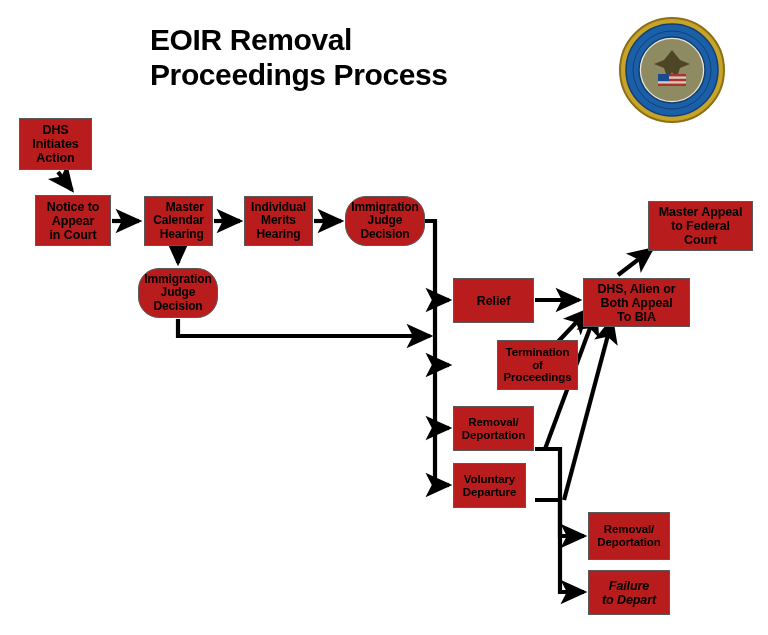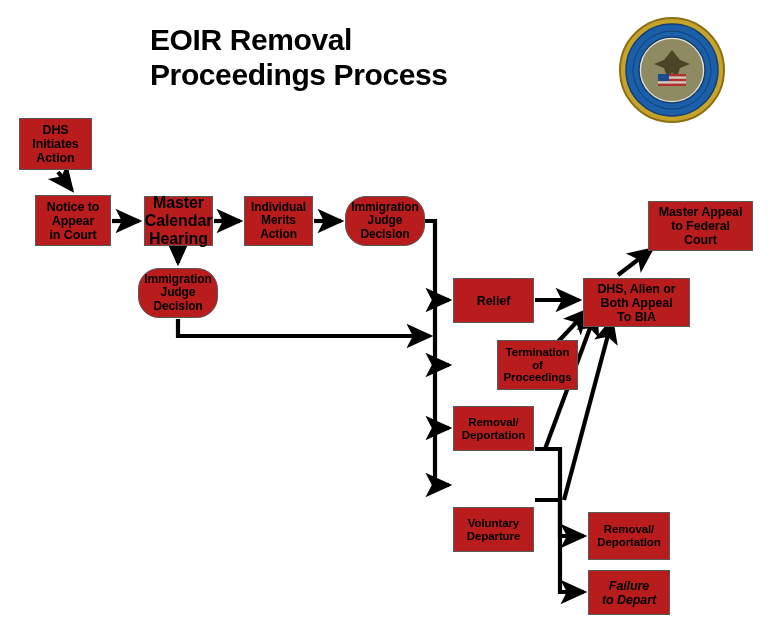--- a/index.html
+++ b/index.html
@@ -75,36 +75,36 @@
 Initiates
 Action</span>
   </div>
 
   <div class="node" style="left:35px;top:195px;width:76px;height:51px;font-size:12.5px;">
     <span class="lbl">Notice to
 Appear
 in Court</span>
   </div>
 
-  <div class="node" style="left:144px;top:196px;width:69px;height:50px;font-size:16px;">
+  <div class="node" style="left:144px;top:196px;width:69px;height:50px;font-size:12px;text-align:right;">
     <span class="lbl">Master
 Calendar
 Hearing</span>
   </div>
 
   <div class="node round" style="left:138px;top:268px;width:80px;height:50px;font-size:12px;">
     <span class="lbl">Immigration
 Judge
 Decision</span>
   </div>
 
   <div class="node" style="left:244px;top:196px;width:69px;height:50px;font-size:12px;">
     <span class="lbl">Individual
 Merits
-Action</span>
+Hearing</span>
   </div>
 
   <div class="node round" style="left:345px;top:196px;width:80px;height:50px;font-size:12px;">
     <span class="lbl">Immigration
 Judge
 Decision</span>
   </div>
 
   <div class="node" style="left:453px;top:278px;width:81px;height:45px;font-size:12.5px;">
     <span class="lbl">Relief</span>
@@ -114,21 +114,21 @@
     <span class="lbl">Termination
 of
 Proceedings</span>
   </div>
 
   <div class="node" style="left:453px;top:406px;width:81px;height:45px;font-size:11.5px;">
     <span class="lbl">Removal/
 Deportation</span>
   </div>
 
-  <div class="node" style="left:453px;top:463px;width:81px;height:45px;font-size:11.5px;margin-top:44px;">
+  <div class="node" style="left:453px;top:463px;width:73px;height:45px;font-size:11.5px;">
     <span class="lbl">Voluntary
 Departure</span>
   </div>
 
   <div class="node" style="left:583px;top:278px;width:107px;height:49px;font-size:12.5px;">
     <span class="lbl">DHS, Alien or
 Both Appeal
 To BIA</span>
   </div>
 

